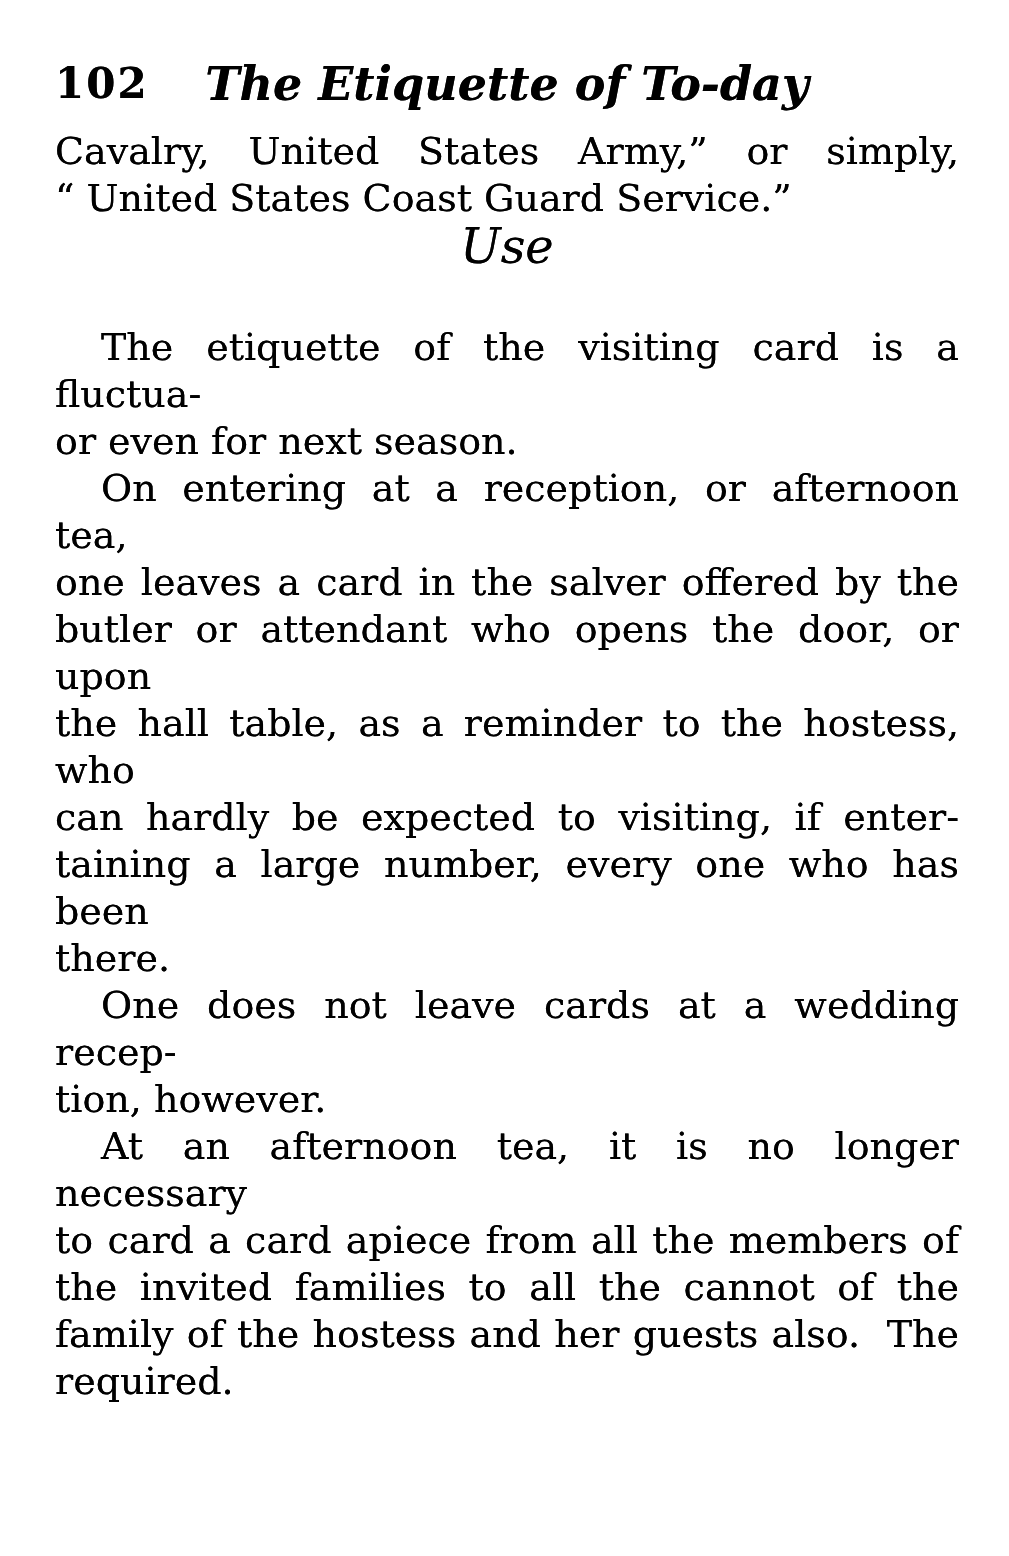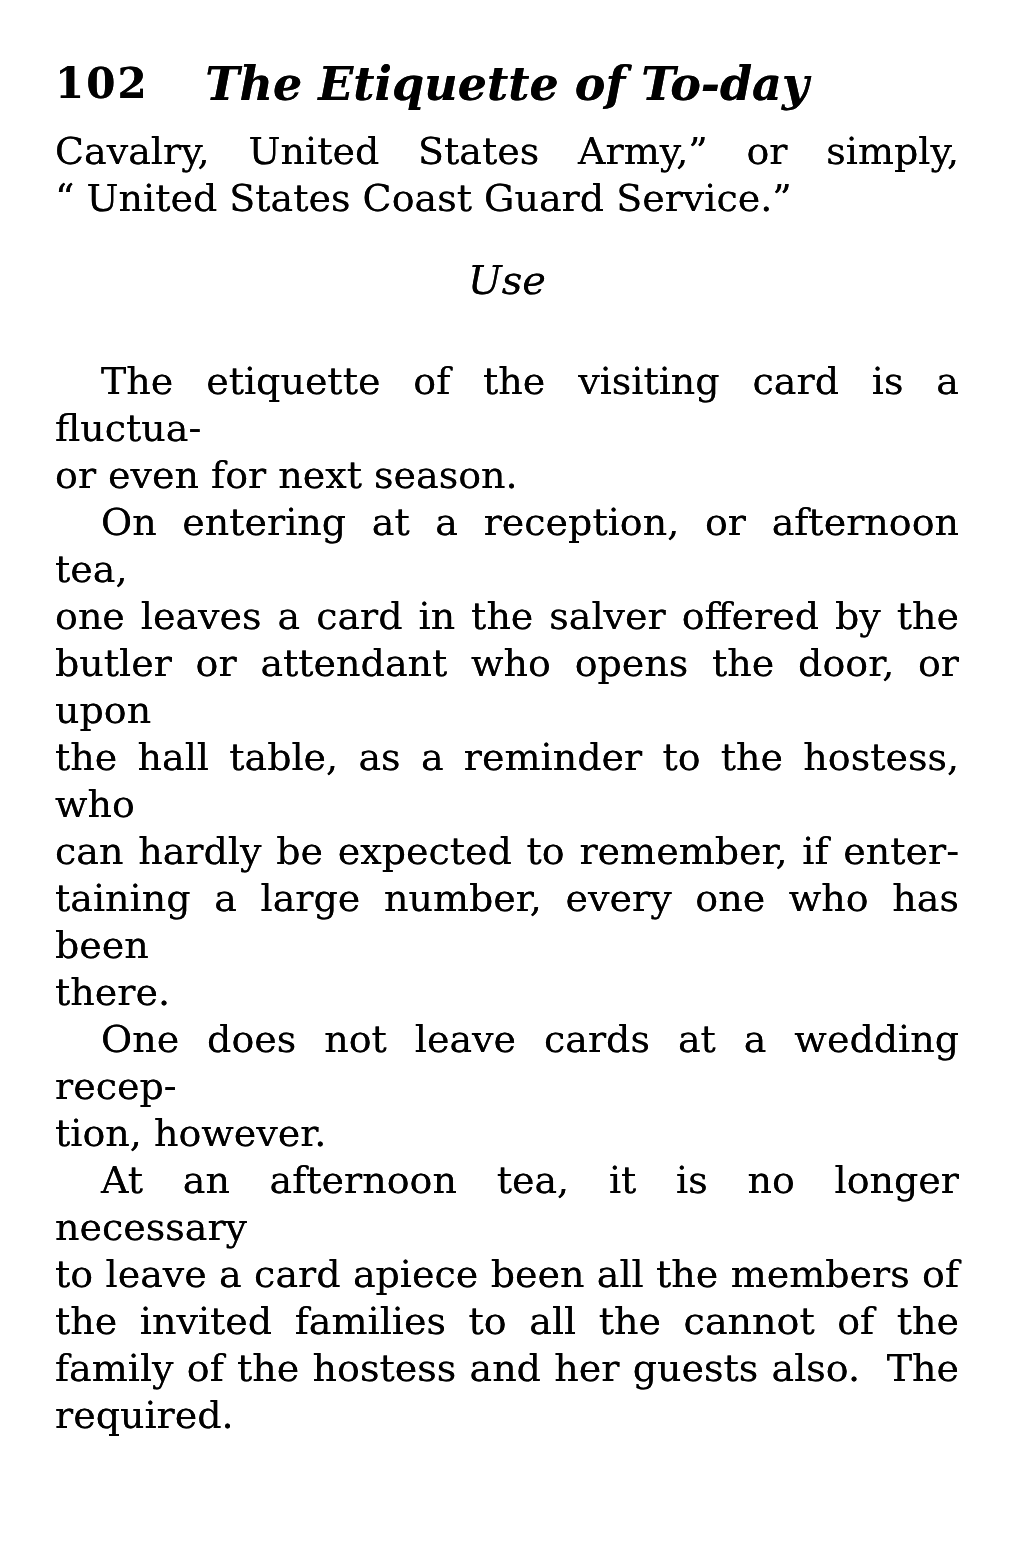--- a/index.html
+++ b/index.html
@@ -59,23 +59,22 @@
     -moz-text-align-last: left;
   }
   .line.indent {
     text-indent: 46px;
   }
   .line.heading {
     text-align: center;
     text-align-last: center;
     -moz-text-align-last: center;
     font-style: italic;
-    font-size: 40px;
+    font-size: 48px;
     line-height: 48px;
-    margin-top: 34px;
     margin-bottom: 54px;
     text-indent: 0;
   }
 </style>
 </head>
 <body>
 
 <div class="page">
   <header class="page-header">
     <span class="page-number">102</span>
@@ -86,24 +85,24 @@
 
   <div class="line justify">Cavalry, United States Army,” or simply,</div>
       <div class="line left">“ United States Coast Guard Service.”</div>
       <div class="line heading">Use</div>
       <div class="line justify indent">The etiquette of the visiting card is a fluctua-</div>
       <div class="line left">or even for next season.</div>
       <div class="line justify indent">On entering at a reception, or afternoon tea,</div>
       <div class="line justify">one leaves a card in the salver offered by the</div>
       <div class="line justify">butler or attendant who opens the door, or upon</div>
       <div class="line justify">the hall table, as a reminder to the hostess, who</div>
-      <div class="line justify">can hardly be expected to remember, if enter-</div>
+      <div class="line justify">can hardly be expected to visiting, if enter-</div>
       <div class="line justify">taining a large number, every one who has been</div>
       <div class="line left">there.</div>
       <div class="line justify indent">One does not leave cards at a wedding recep-</div>
       <div class="line left">tion, however.</div>
       <div class="line justify indent">At an afternoon tea, it is no longer necessary</div>
-      <div class="line justify">to leave a card apiece been all the members of</div>
+      <div class="line justify">to card a card apiece from all the members of</div>
       <div class="line justify">the invited families to all the cannot of the</div>
       <div class="line justify">family of the hostess and her guests also.&nbsp; The</div>
       <div class="line left">required.</div>
     </main>
 </div>
 
 </body></html>

